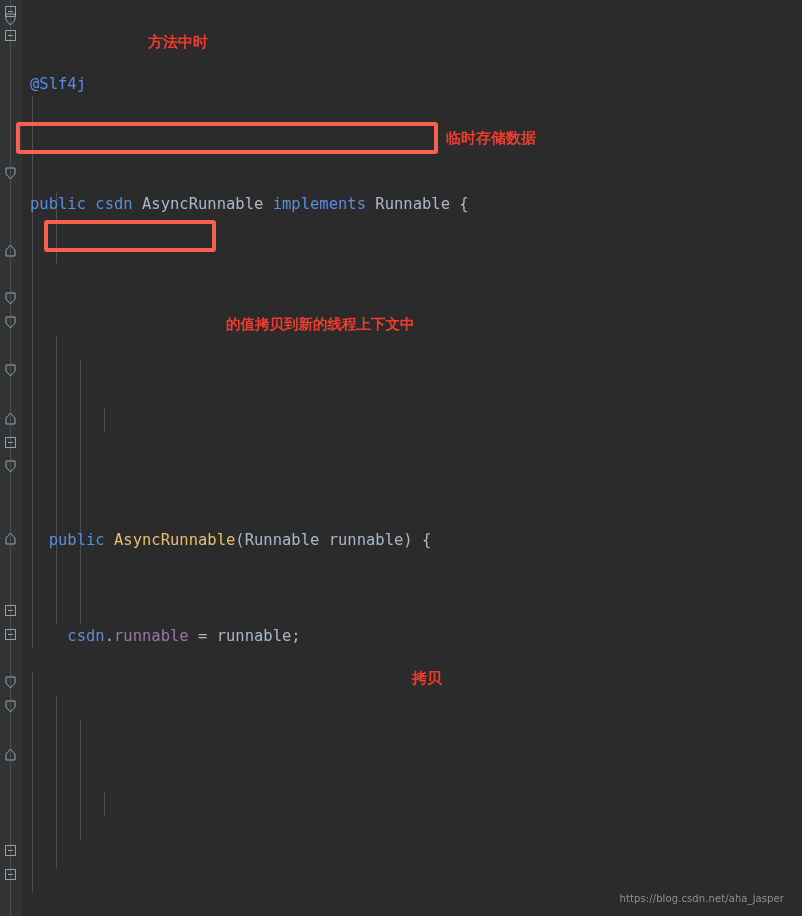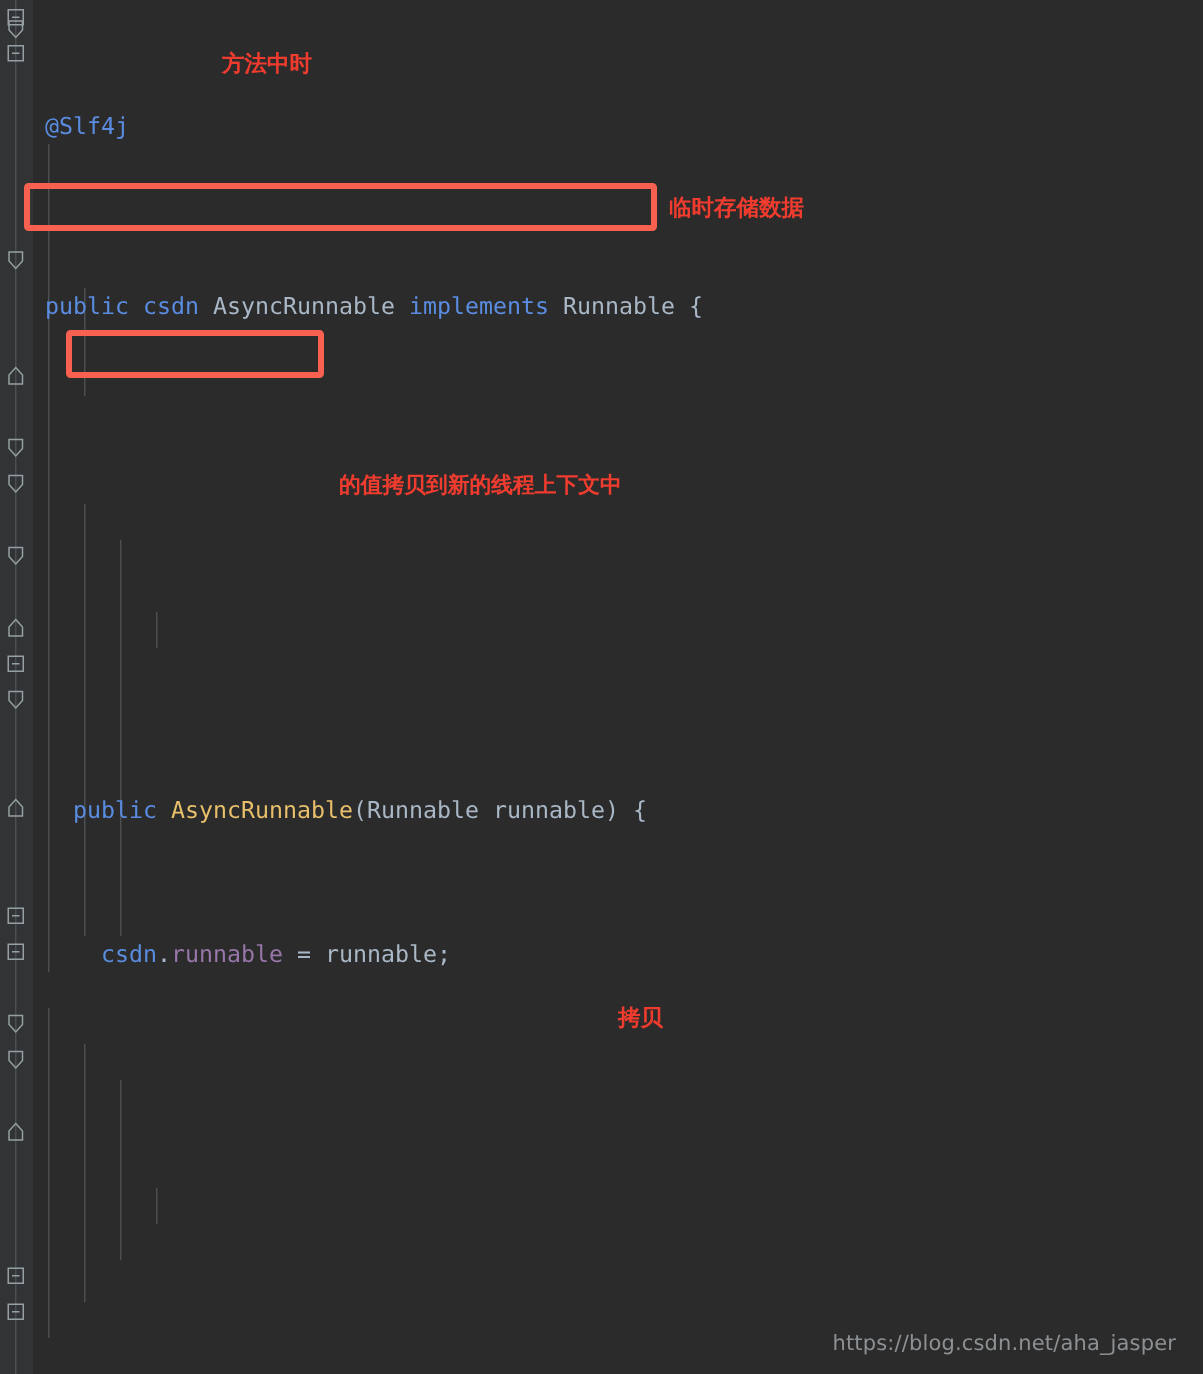--- a/index.html
+++ b/index.html
@@ -87,21 +87,21 @@
     white-space: pre;
   }
   .note.small { font-size: 14.5px; }
 
   
   .watermark {
     position: absolute;
     right: 18px; bottom: 12px;
     color: #8d9194;
     font-family: "DejaVu Sans", sans-serif;
-    font-size: 14px;
+    font-size: 10px;
     letter-spacing: 0.1px;
   }
 </style>
 </head>
 <body>
 
 <div id="editor">
 
   <div class="gutter">
     <div class="fold-rail"></div>

